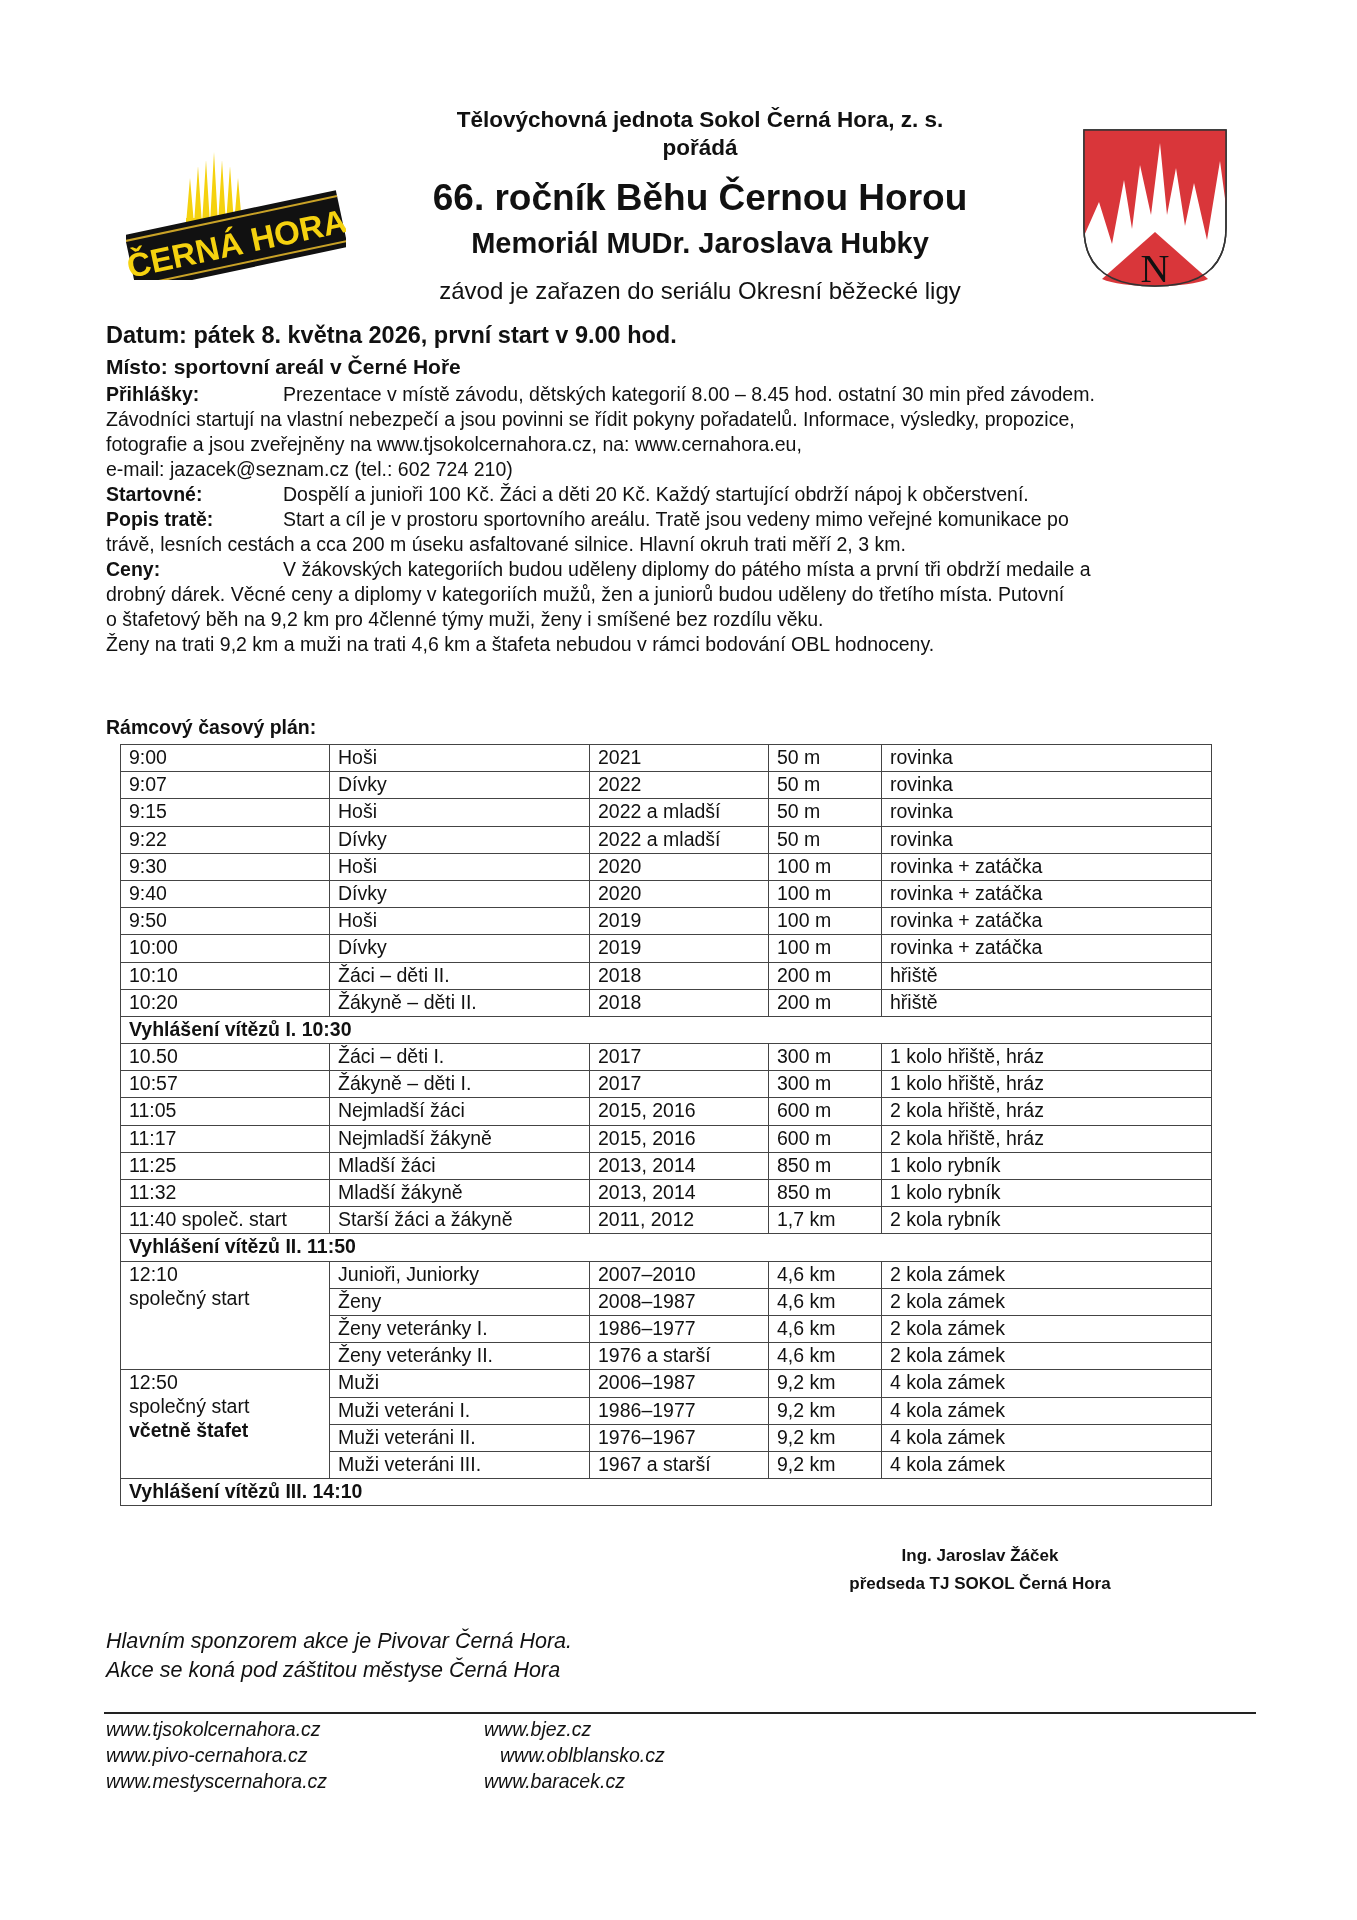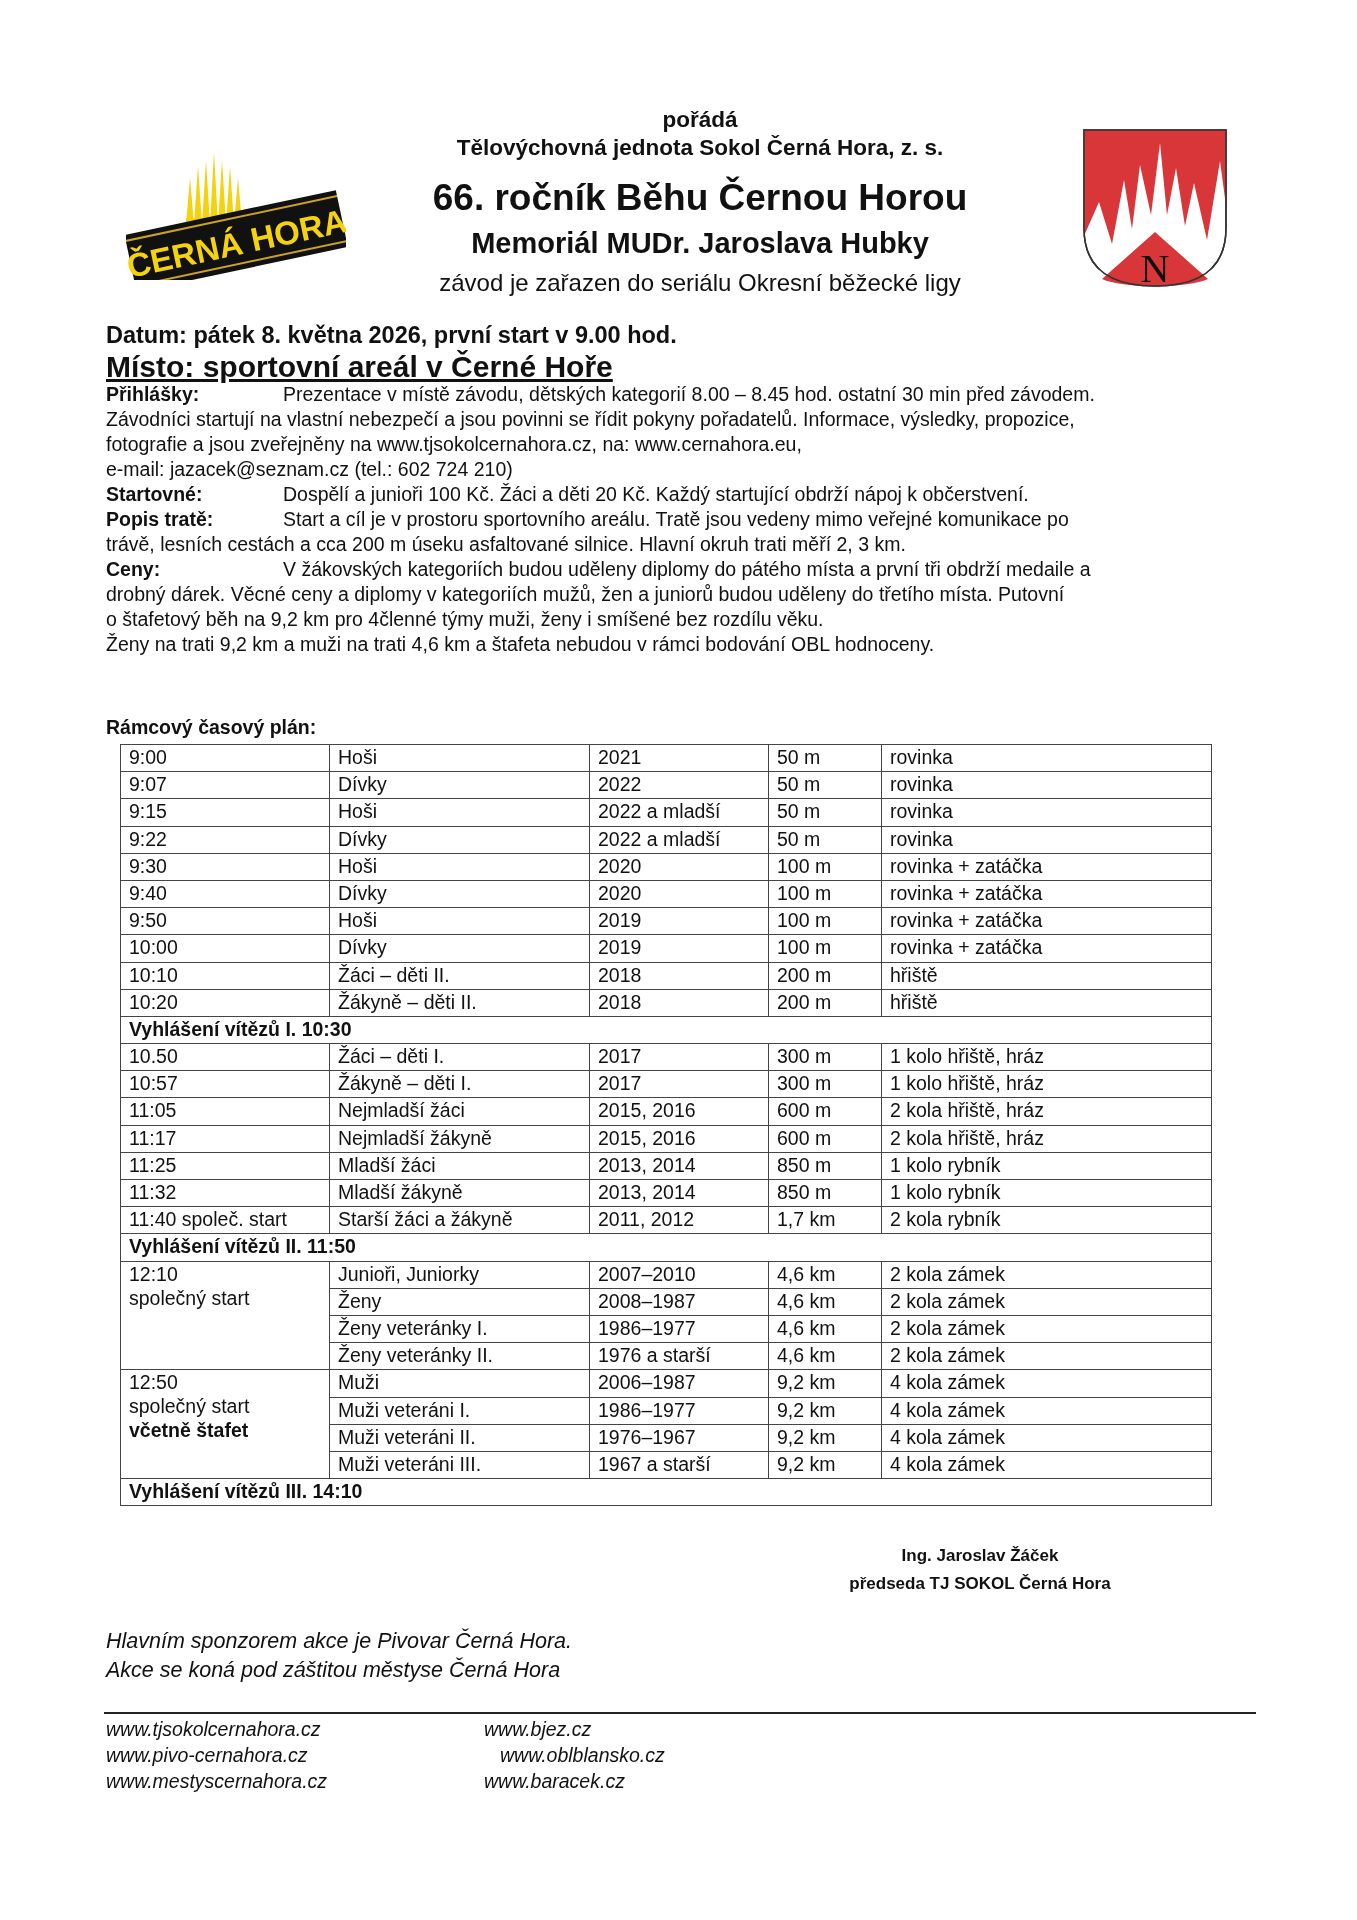--- a/index.html
+++ b/index.html
@@ -4,23 +4,23 @@
 <style>
   html, body { margin:0; padding:0; background:#ffffff; }
   body { width:1357px; height:1920px; position:relative; font-family:"Liberation Sans", sans-serif; color:#111; overflow:hidden; }
   .abs { position:absolute; }
   .center { text-align:center; }
   #logo-left { left:126px; top:120px; width:220px; height:160px; }
   #crest { left:1082px; top:128px; width:146px; height:160px; }
   .h-org { left:360px; top:106px; width:680px; font-size:22.5px; font-weight:bold; line-height:28px; }
   .h-title { left:360px; top:176px; width:680px; font-size:37px; font-weight:bold; line-height:44px; }
   .h-memorial { left:360px; top:226px; width:680px; font-size:29px; font-weight:bold; line-height:34px; }
-  .h-series { left:360px; top:268px; width:680px; font-size:24px; line-height:30px; }
+  .h-series { left:360px; top:276px; width:680px; font-size:24px; line-height:30px; }
   .date-line { left:106px; top:320px; font-size:23.5px; font-weight:bold; line-height:30px; }
-  .place-line { left:106px; top:352px; font-size:30px; font-weight:bold; line-height:30px;text-decoration:underline; }
+  .place-line { left:106px; top:352px; font-size:21px; font-weight:bold; line-height:30px; }
   .info { left:106px; top:382px; width:1180px; font-size:19.5px; line-height:25px; }
   .info .row { white-space:nowrap; }
   .info .lbl { font-weight:bold; display:inline-block; width:177px; }
   .plan-title { left:106px; top:716px; font-size:19.5px; font-weight:bold; }
   table.plan { position:absolute; left:120px; top:744px; width:1092px; border-collapse:collapse; font-size:19.5px; }
   table.plan td { border:1.5px solid #444; padding:0 8px; height:26.2px; line-height:24px; vertical-align:top; white-space:nowrap; }
   table.plan td.c0 { width:192px; }
   table.plan td.c1 { width:243px;margin-top:24px; }
   table.plan td.c2 { width:162px; }
   table.plan td.c3 { width:96px; }
@@ -52,22 +52,22 @@
     <path d="M2,2 L144,2 L144,100 Q144,158 73,158 Q2,158 2,100 Z" fill="#ffffff" stroke="#333" stroke-width="1.5"></path>
     <path d="M2,2 L144,2 L144,78 L138,33 L125,112 L112,55 L103,98 L94,40 L85,87 L78,15 L69,87 L58,37 L50,101 L42,52 L30,116 L17,74 L2,108 Z" fill="#d9363a"></path>
     <path d="M12,147 L73,95 L134,147 Q120,158 73,158 Q26,158 12,147 Z" fill="#ffffff"></path>
     <path d="M20,151 L73,104 L126,151 Q110,158 73,158 Q36,158 20,151 Z" fill="#d9363a"></path>
     <path d="M2,2 L144,2 L144,100 Q144,158 73,158 Q2,158 2,100 Z" fill="none" stroke="#333" stroke-width="1.5"></path>
     <text x="73" y="154" font-family="Liberation Serif, serif" font-size="40" fill="#111" text-anchor="middle">N</text>
   </svg>
 </div>
 
 <div class="abs h-org center">
+  <div>Tělovýchovná jednota Sokol Černá Hora, z. s.</div>
   <div>pořádá</div>
-  <div>Tělovýchovná jednota Sokol Černá Hora, z. s.</div>
 </div>
 <div class="abs h-title center">66. ročník Běhu Černou Horou</div>
 <div class="abs h-memorial center">Memoriál MUDr. Jaroslava Hubky</div>
 <div class="abs h-series center">závod je zařazen do seriálu Okresní běžecké ligy</div>
 
 <div class="abs date-line">Datum: pátek 8. května 2026, první start v 9.00 hod.</div>
 <div class="abs place-line">Místo: sportovní areál v Černé Hoře</div>
 
 <div class="abs info">
   <div class="row"><span class="lbl">Přihlášky:</span><span>Prezentace v místě závodu, dětských kategorií 8.00 – 8.45 hod. ostatní 30 min před závodem.</span></div>

